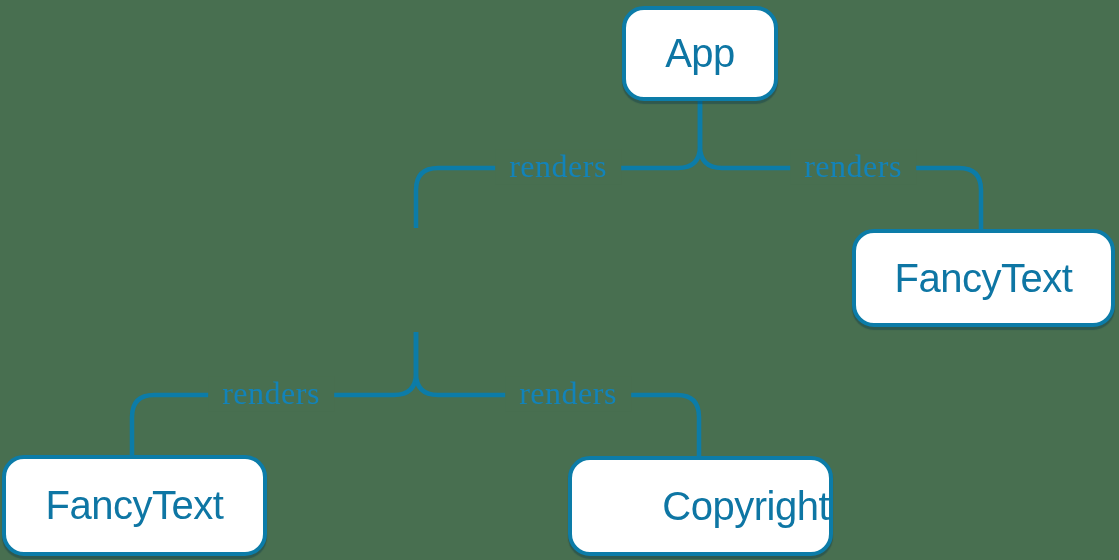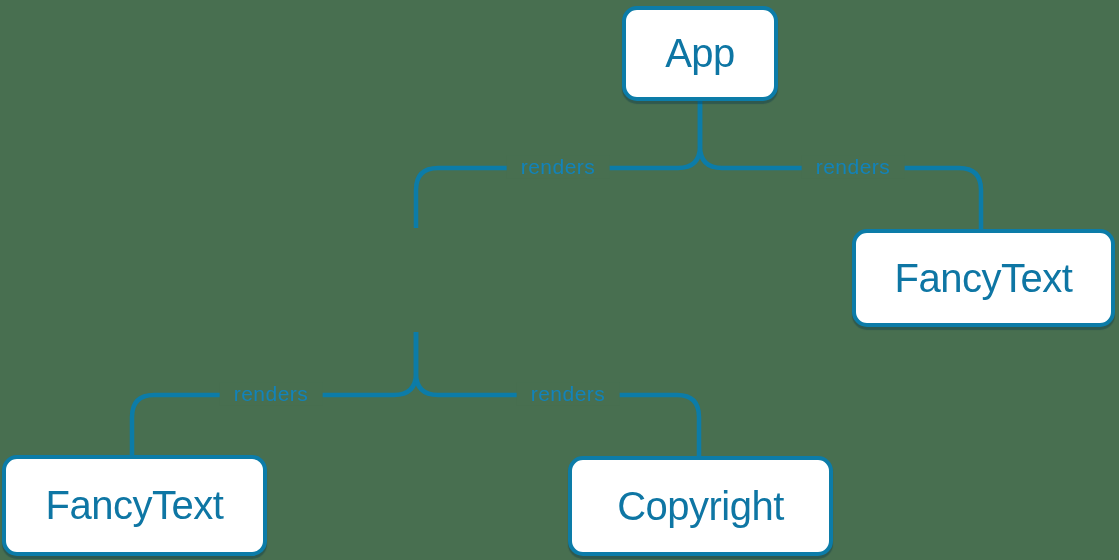--- a/index.html
+++ b/index.html
@@ -29,51 +29,52 @@
   }
   svg.edges path {
     fill: none;
     stroke: var(--accent);
     stroke-width: 4.5;
   }
   .node {
     position: absolute;
     background: var(--node-bg);
     border: 4px solid var(--accent);
-    border-radius: 15px;
+    border-radius: 22px;
     display: flex;
     align-items: center;
     justify-content: center;
     box-shadow: 0 3px 1px rgba(4, 50, 75, 0.35);
   }
   .node .node-label {
     color: var(--node-text);
     font-size: 40px;
     font-weight: 500;
     letter-spacing: -0.5px;
     white-space: nowrap;
   }
   .edge-label {
     position: absolute;
     transform: translate(-50%, -50%);
     background: var(--background);
     color: var(--label-text);
-    font-size: 21px;
+    font-size: 32px;
     font-weight: 500;
     letter-spacing: 0.5px;
     padding: 0 14px;
     white-space: nowrap;
     line-height: 1.1;
+    font-family: Liberation Serif, serif;
   }
   
   .node-app        { left: 622px; top:   6px; width: 156px; height:  95px; }
   .node-ig         { left: 197px; top: 228px; width: 460px; height: 104px; }
   .node-ft-right   { left: 852px; top: 229px; width: 263px; height:  98px; }
   .node-ft-left    { left:   2px; top: 455px; width: 265px; height: 101px; }
-  .node-copyright  { left: 568px; top: 456px; width: 265px; height: 100px; }
+  .node-copyright  { left: 568px; top: 456px; width: 265px; height: 100px; justify-content: flex-end; }
   
   .lbl-1 { left: 558px; top: 167px; }
   .lbl-2 { left: 853px; top: 167px; }
   .lbl-3 { left: 271px; top: 394px; }
   .lbl-4 { left: 568px; top: 394px; }
 </style>
 </head>
 <body>
 
 <div class="stage">

